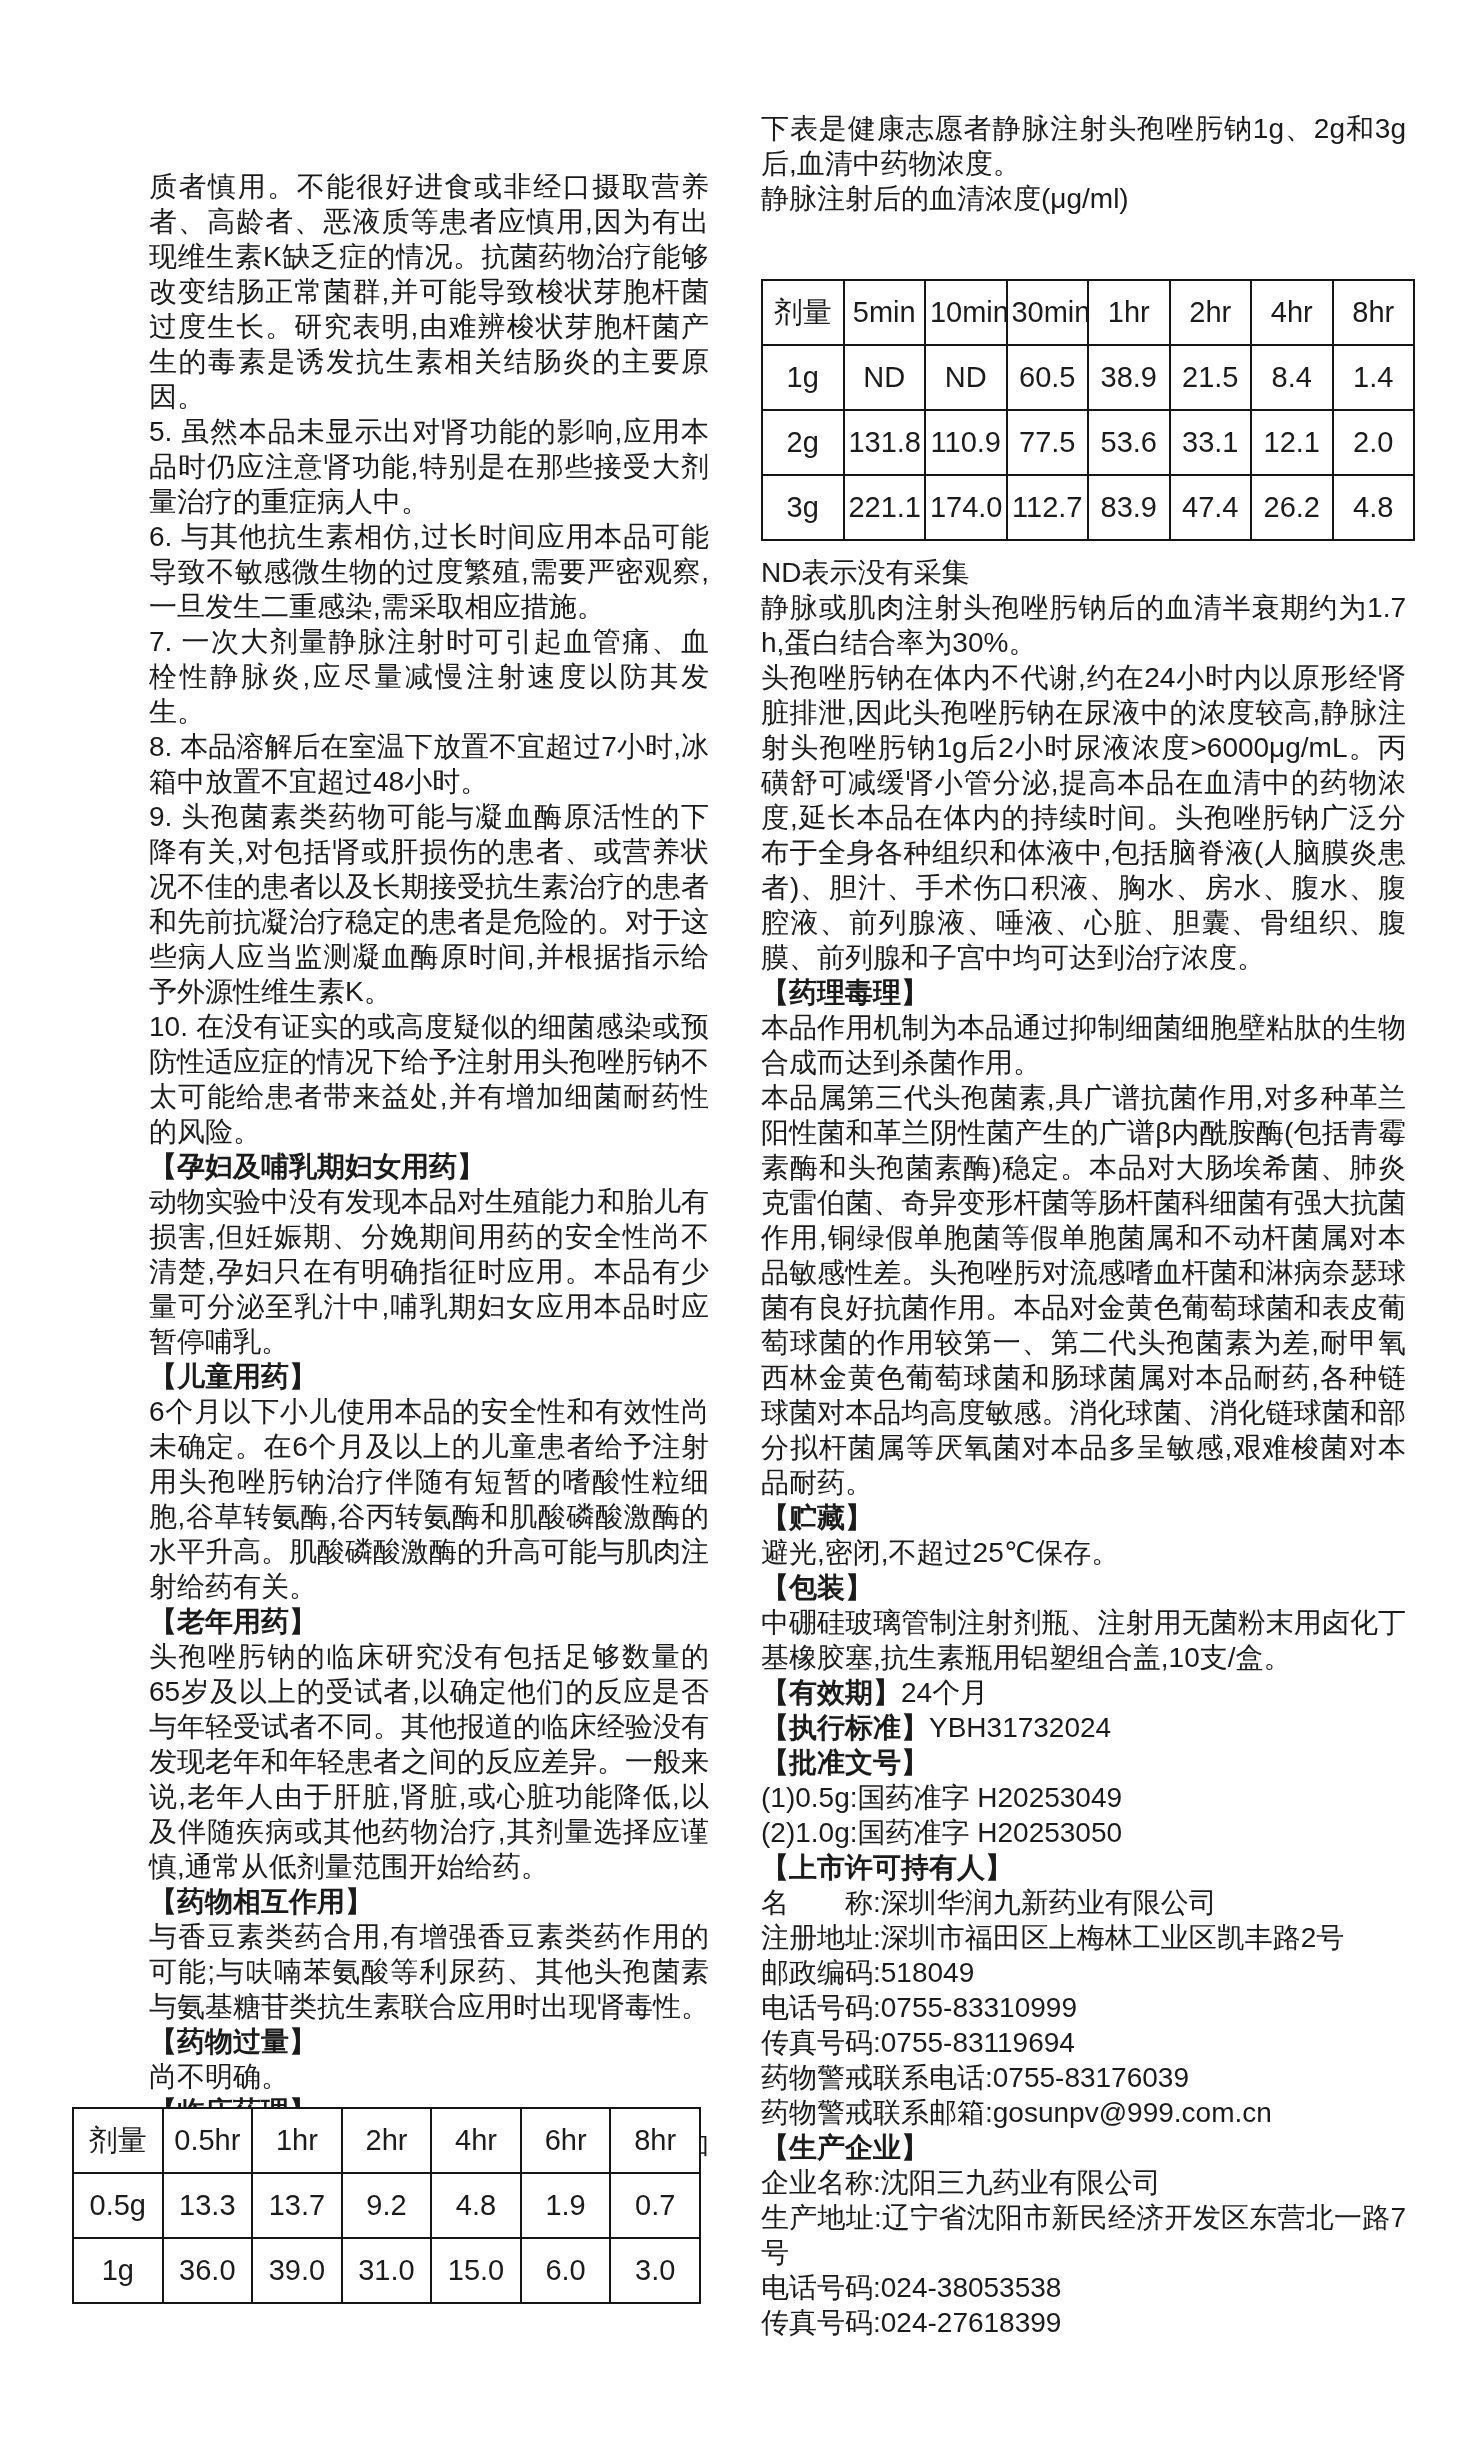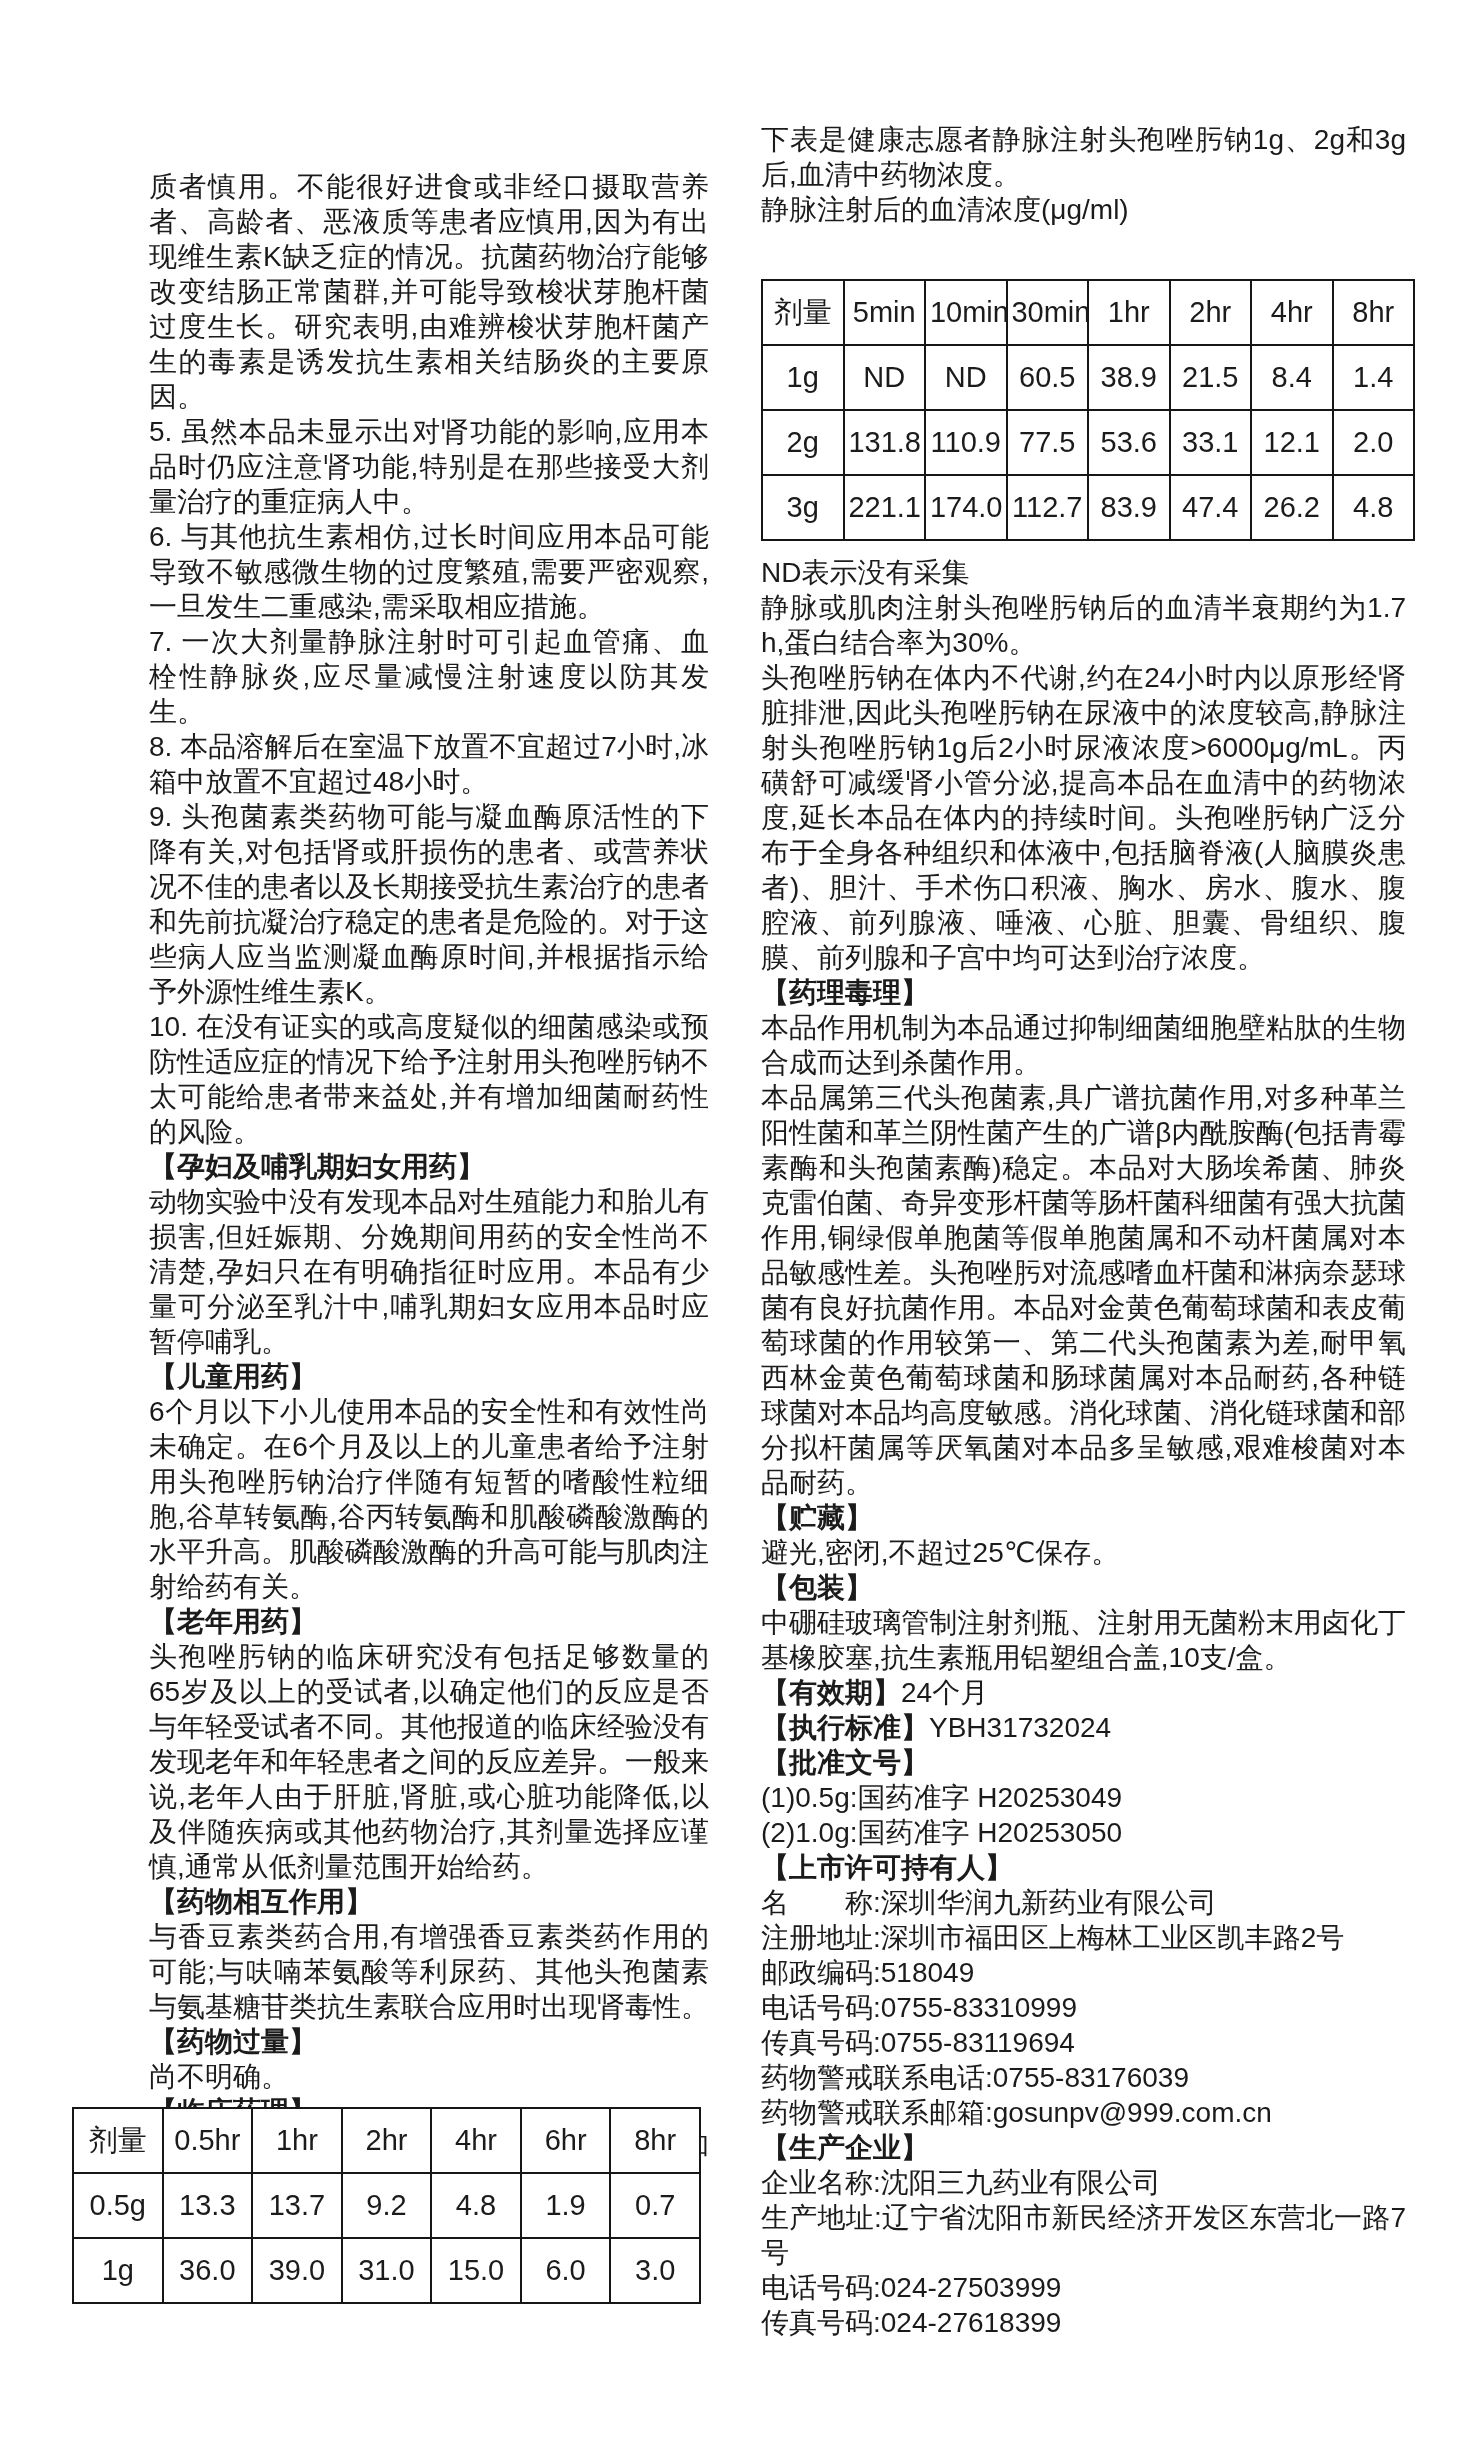--- a/index.html
+++ b/index.html
@@ -6,21 +6,21 @@
   body{
     width:1477px;height:2462px;position:relative;overflow:hidden;
     background:#ffffff;color:#1b1b1b;
     font-family:"Liberation Sans","DejaVu Sans",sans-serif;
   }
   .col{position:absolute;font-size:28px;line-height:35px;text-align:justify;letter-spacing:0;}
   .col p{margin:0;padding:0;}
   p.hd{font-weight:700;}
   .kv-label{font-weight:700;}
   .col-left{left:149px;top:121px;width:560px;margin-top:48px;}
-  .col-right-top{left:761px;top:122px;width:645px;}
+  .col-right-top{left:761px;top:111px;width:645px;}
   .col-right-bottom{left:761px;top:555px;width:645px;}
   table.conc{
     position:absolute;border-collapse:collapse;table-layout:fixed;background:#fff;
   }
   table.conc th,table.conc td{
     border:2.6px solid #161616;text-align:center;vertical-align:middle;
     font-size:29px;font-weight:400;padding:0 3.9px;height:63px;color:#1b1b1b;
   }
   .table-im{left:72px;top:2107px;width:629px;}
   .table-iv{left:761px;top:279px;width:654px;}
@@ -153,16 +153,16 @@
   <p>名　　称:深圳华润九新药业有限公司</p>
   <p>注册地址:深圳市福田区上梅林工业区凯丰路2号</p>
   <p>邮政编码:518049</p>
   <p>电话号码:0755-83310999</p>
   <p>传真号码:0755-83119694</p>
   <p>药物警戒联系电话:0755-83176039</p>
   <p>药物警戒联系邮箱:gosunpv@999.com.cn</p>
   <p class="hd">【生产企业】</p>
   <p>企业名称:沈阳三九药业有限公司</p>
   <p>生产地址:辽宁省沈阳市新民经济开发区东营北一路7号</p>
-  <p>电话号码:024-27503999</p>
+  <p>电话号码:024-38053538</p>
   <p>传真号码:024-27618399</p>
 </div>
 
 
 </body></html>

